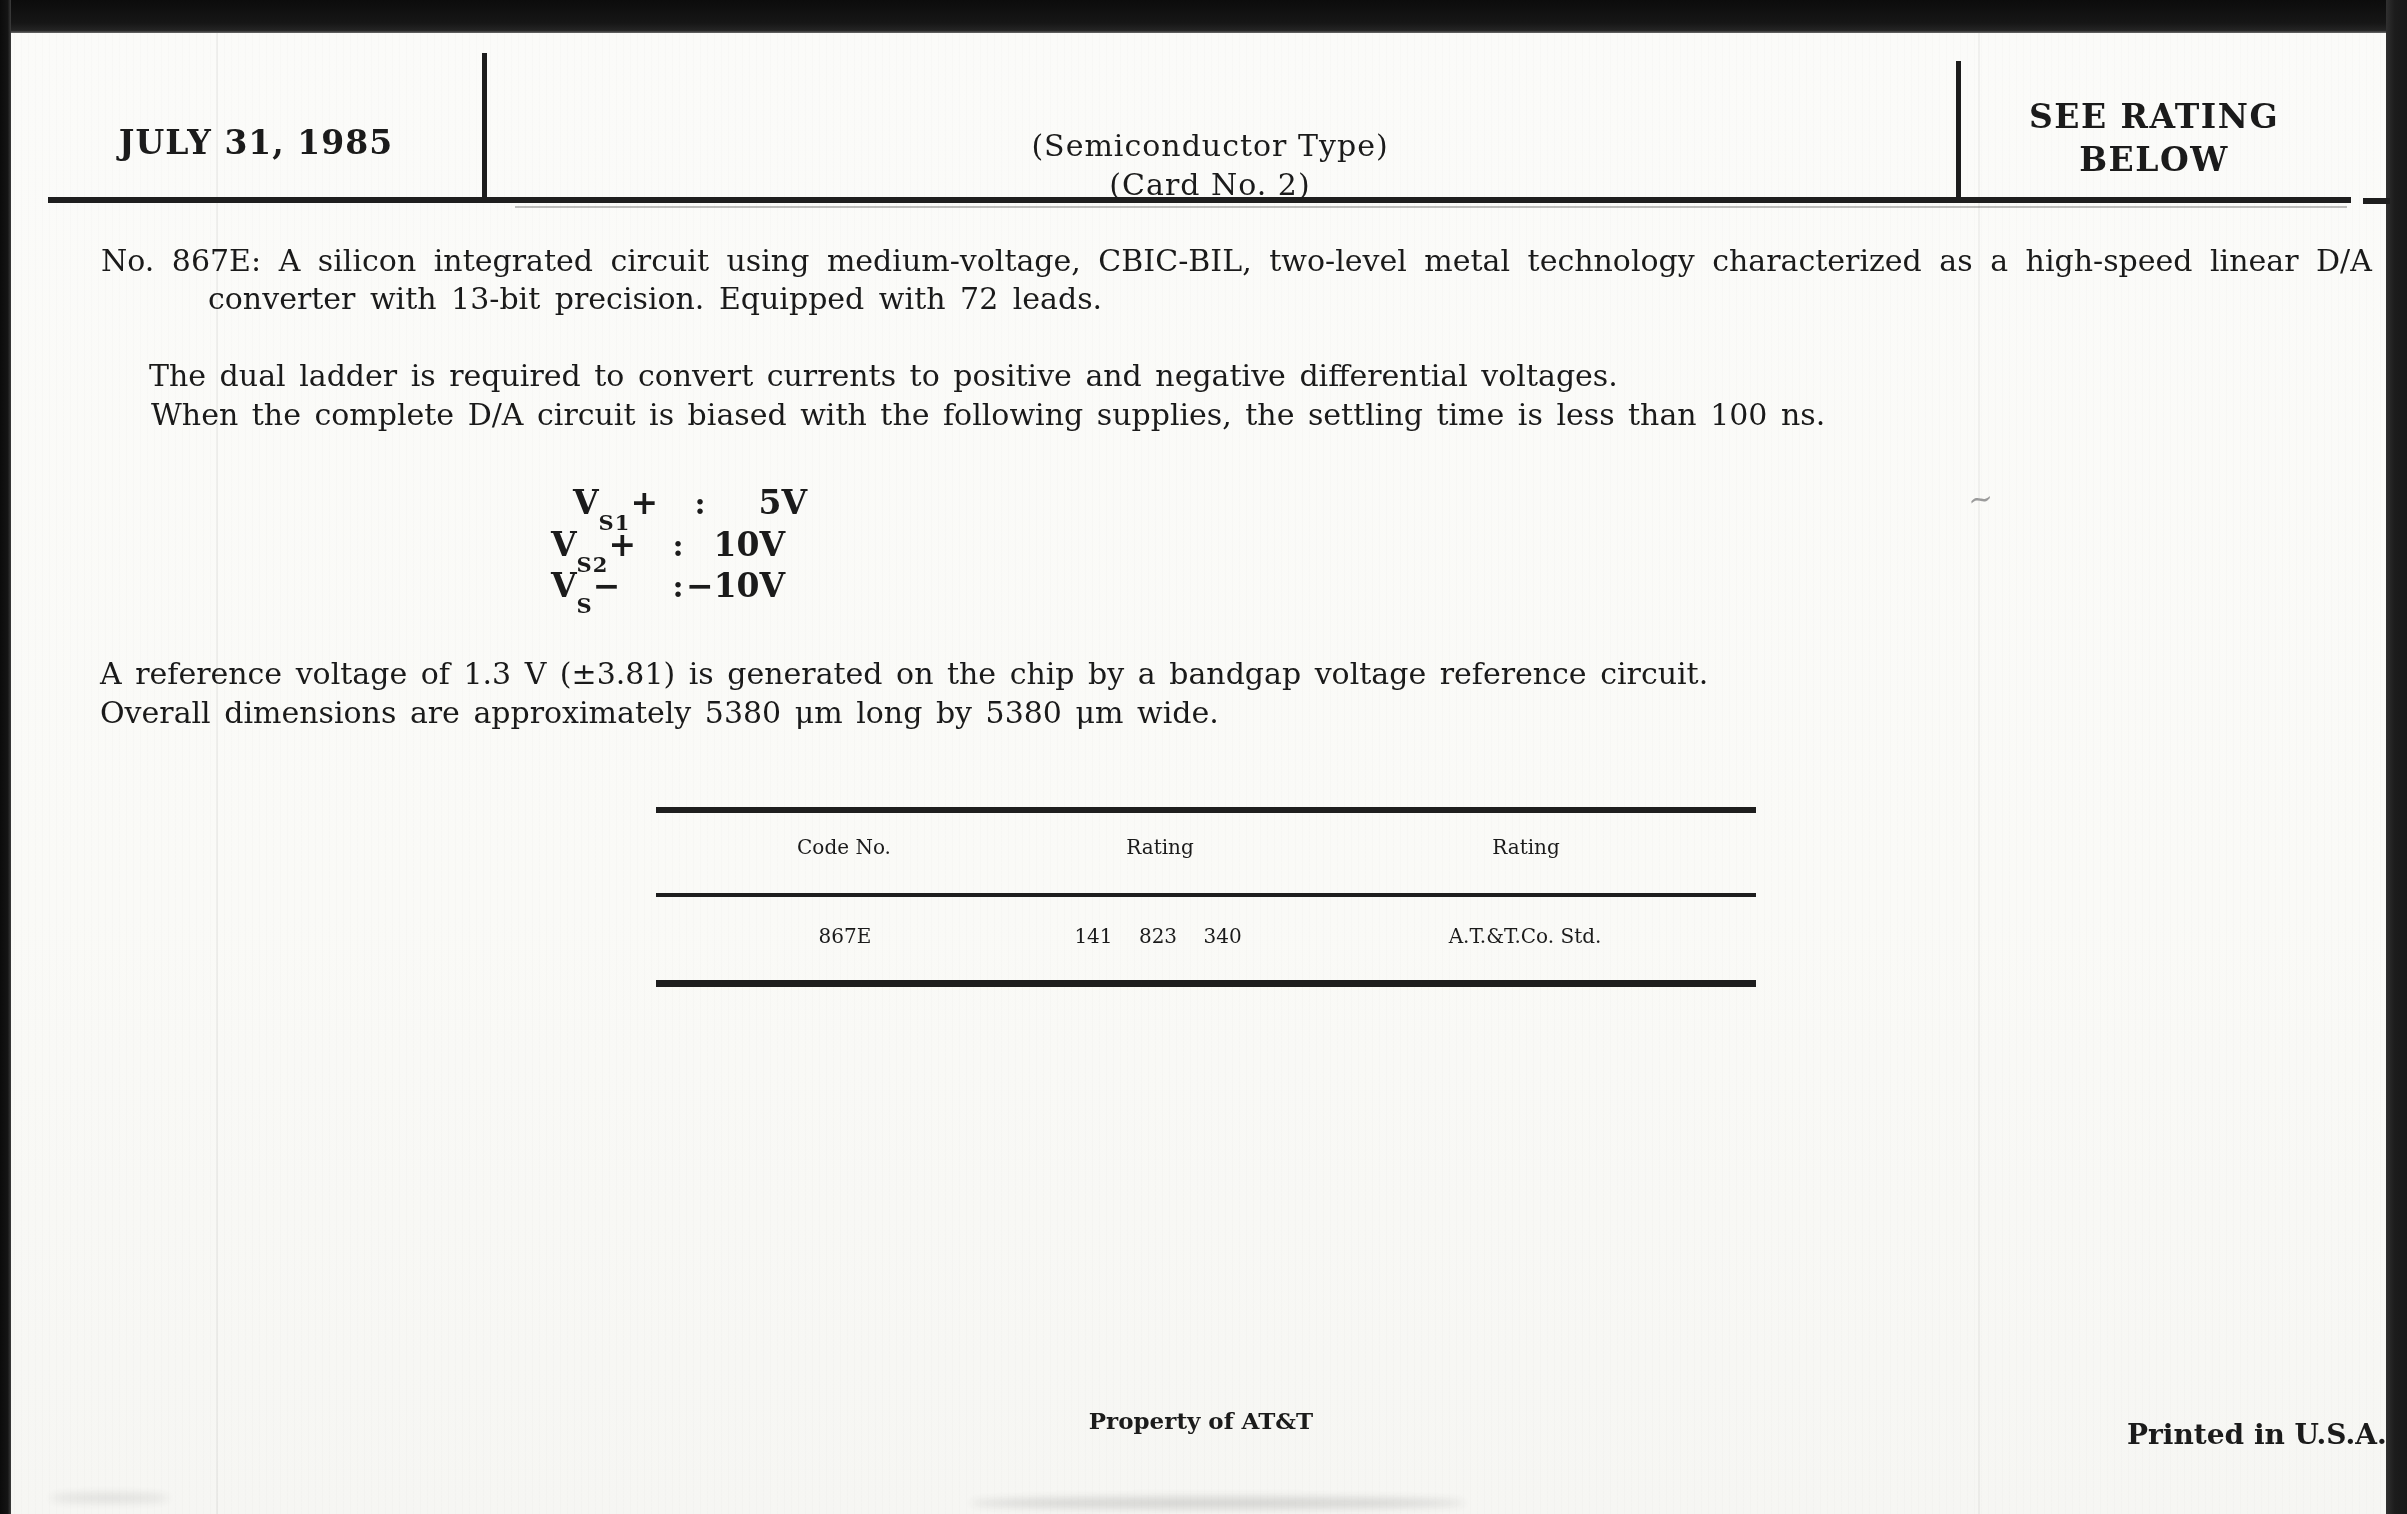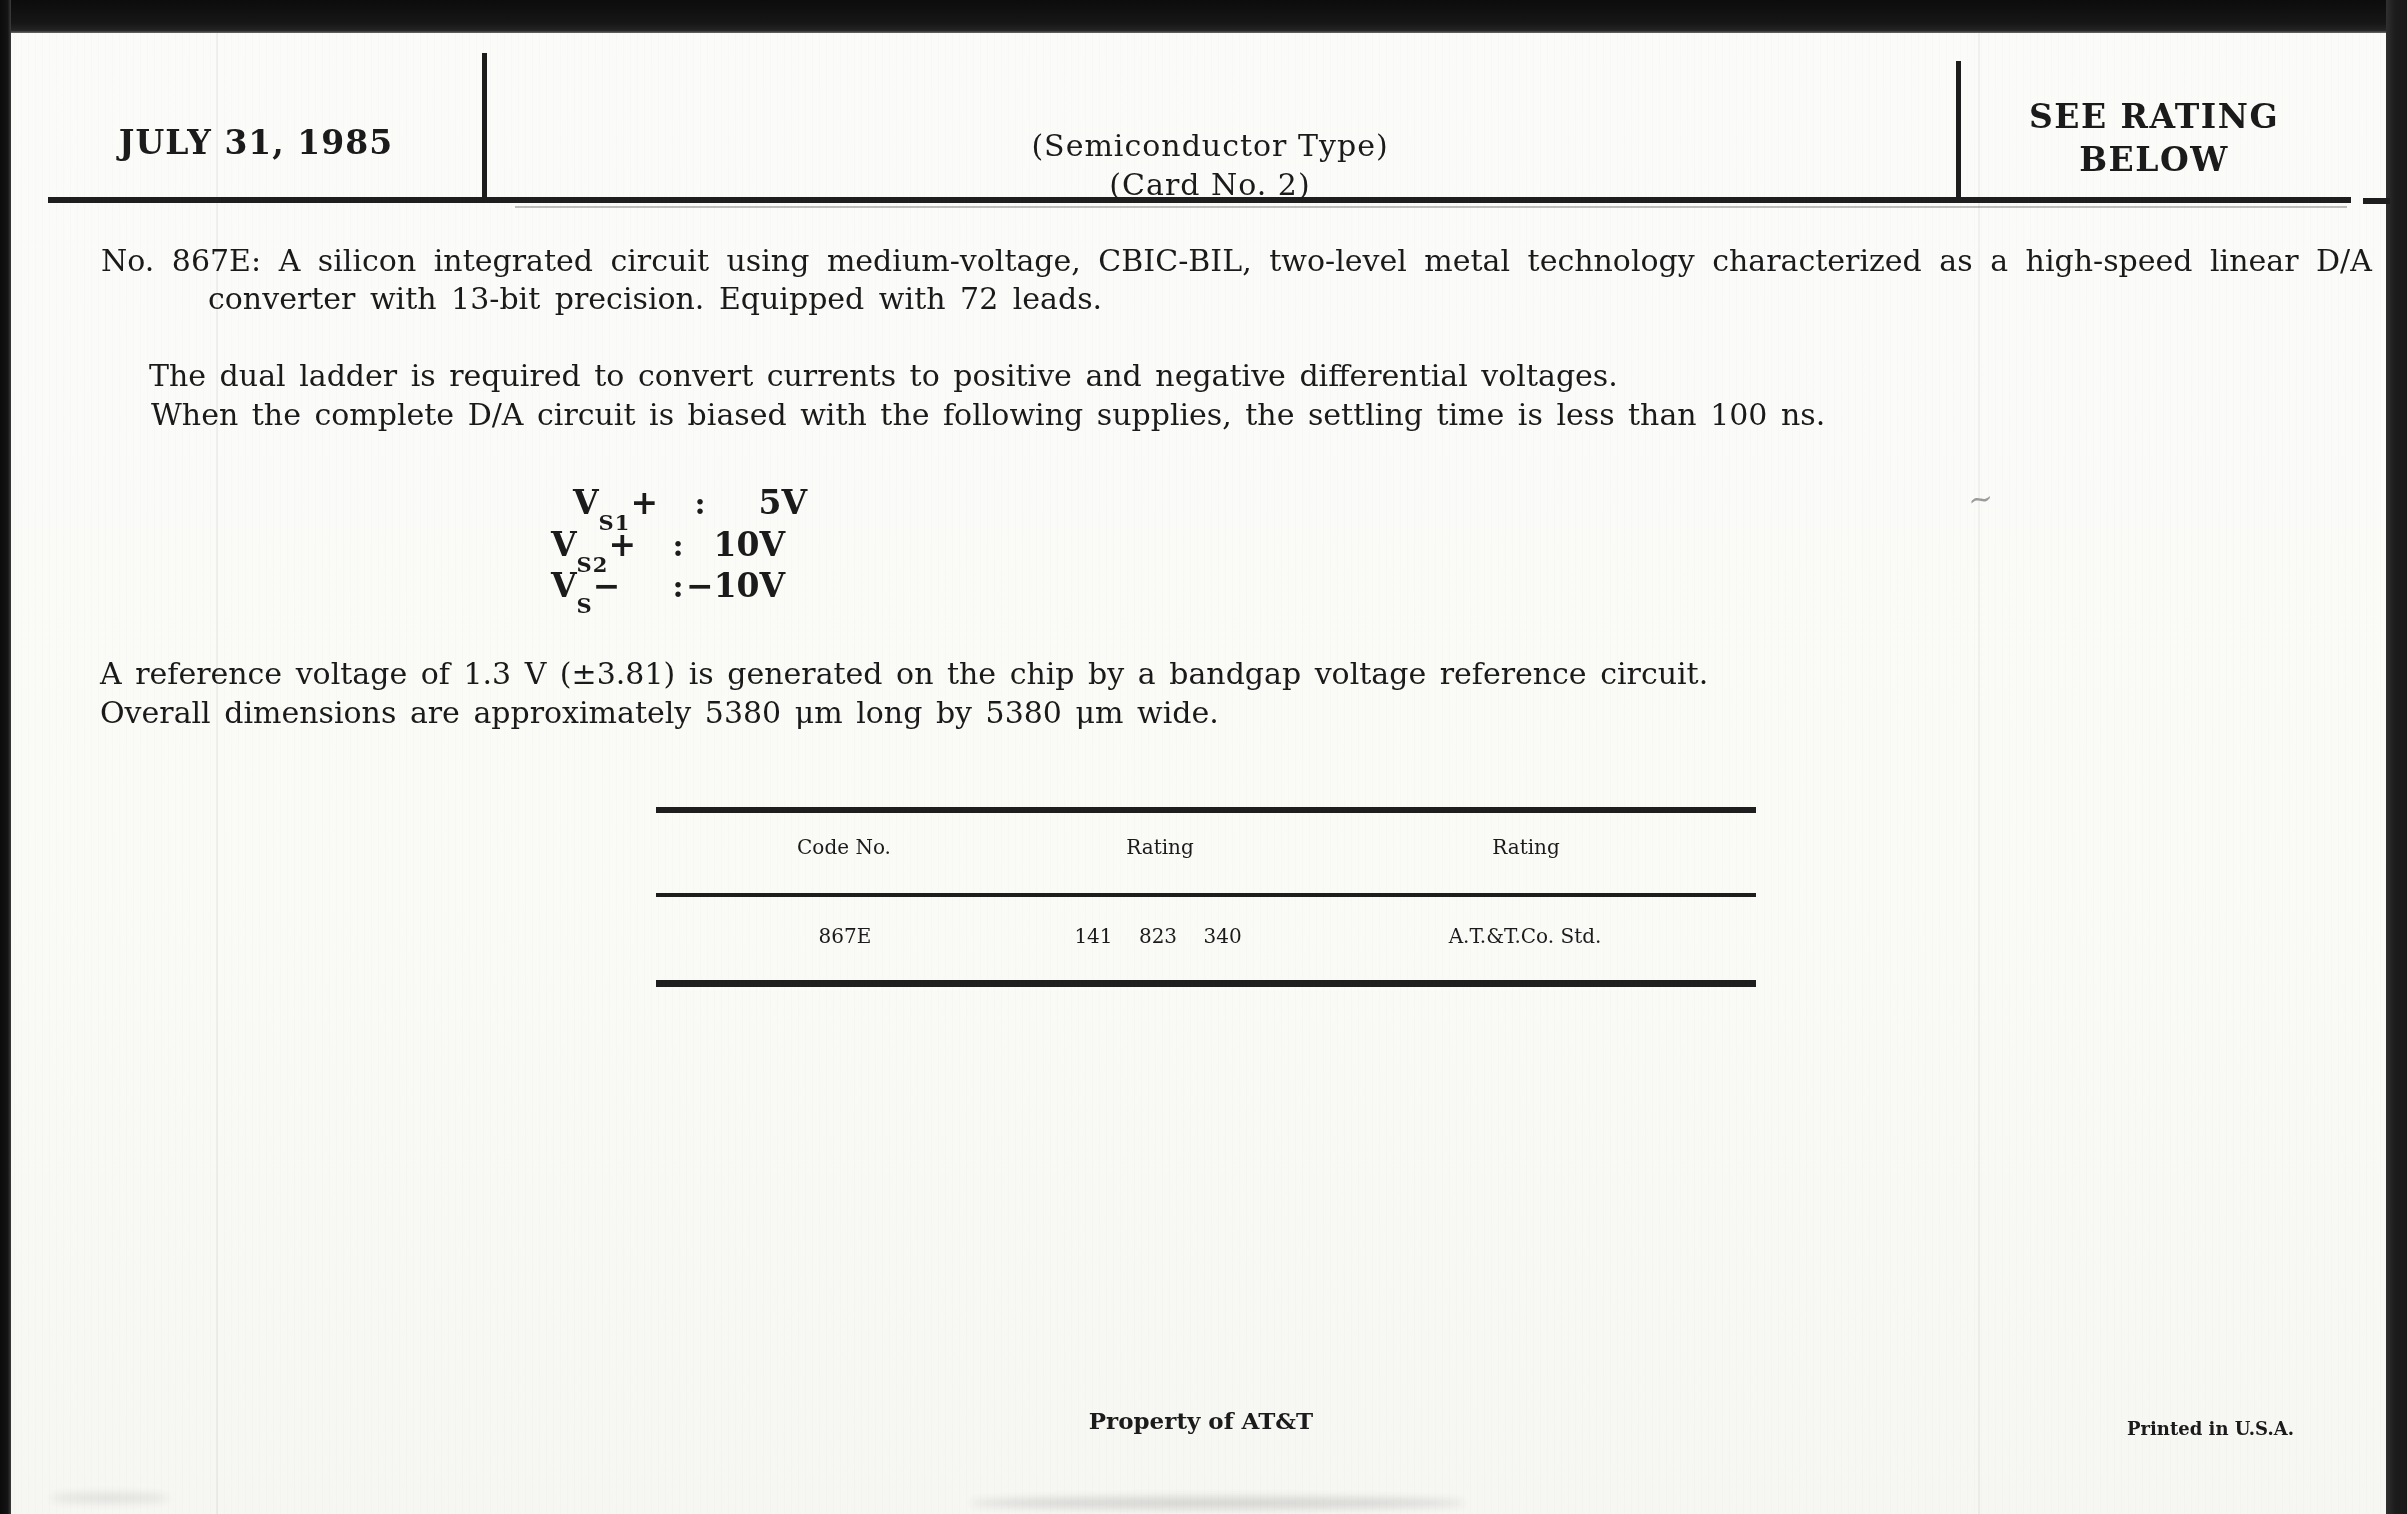--- a/index.html
+++ b/index.html
@@ -56,21 +56,21 @@
 
   
   .trule{position:absolute;background:#1e1e1e;}
   .tcell{position:absolute;font-size:20px;transform:translateX(-50%);white-space:nowrap;}
   .comcode-gap{word-spacing:20px;}
 
   
   .footer-prop{position:absolute;left:1201px;top:1407px;transform:translateX(-50%);
     font-size:23px;font-weight:bold;white-space:nowrap;}
   .footer-printed{position:absolute;left:2127px;top:1418px;
-    font-size:18px;font-weight:bold;white-space:nowrap;}
+    font-size:28px;font-weight:bold;white-space:nowrap;}
 
   .tilde{position:absolute;left:1968px;top:481px;font-size:30px;color:#9b9b9b;
     transform:rotate(-8deg);}
 </style>
 </head>
 <body>
 
 <div class="page">
 
   <div class="top-bar"></div>

